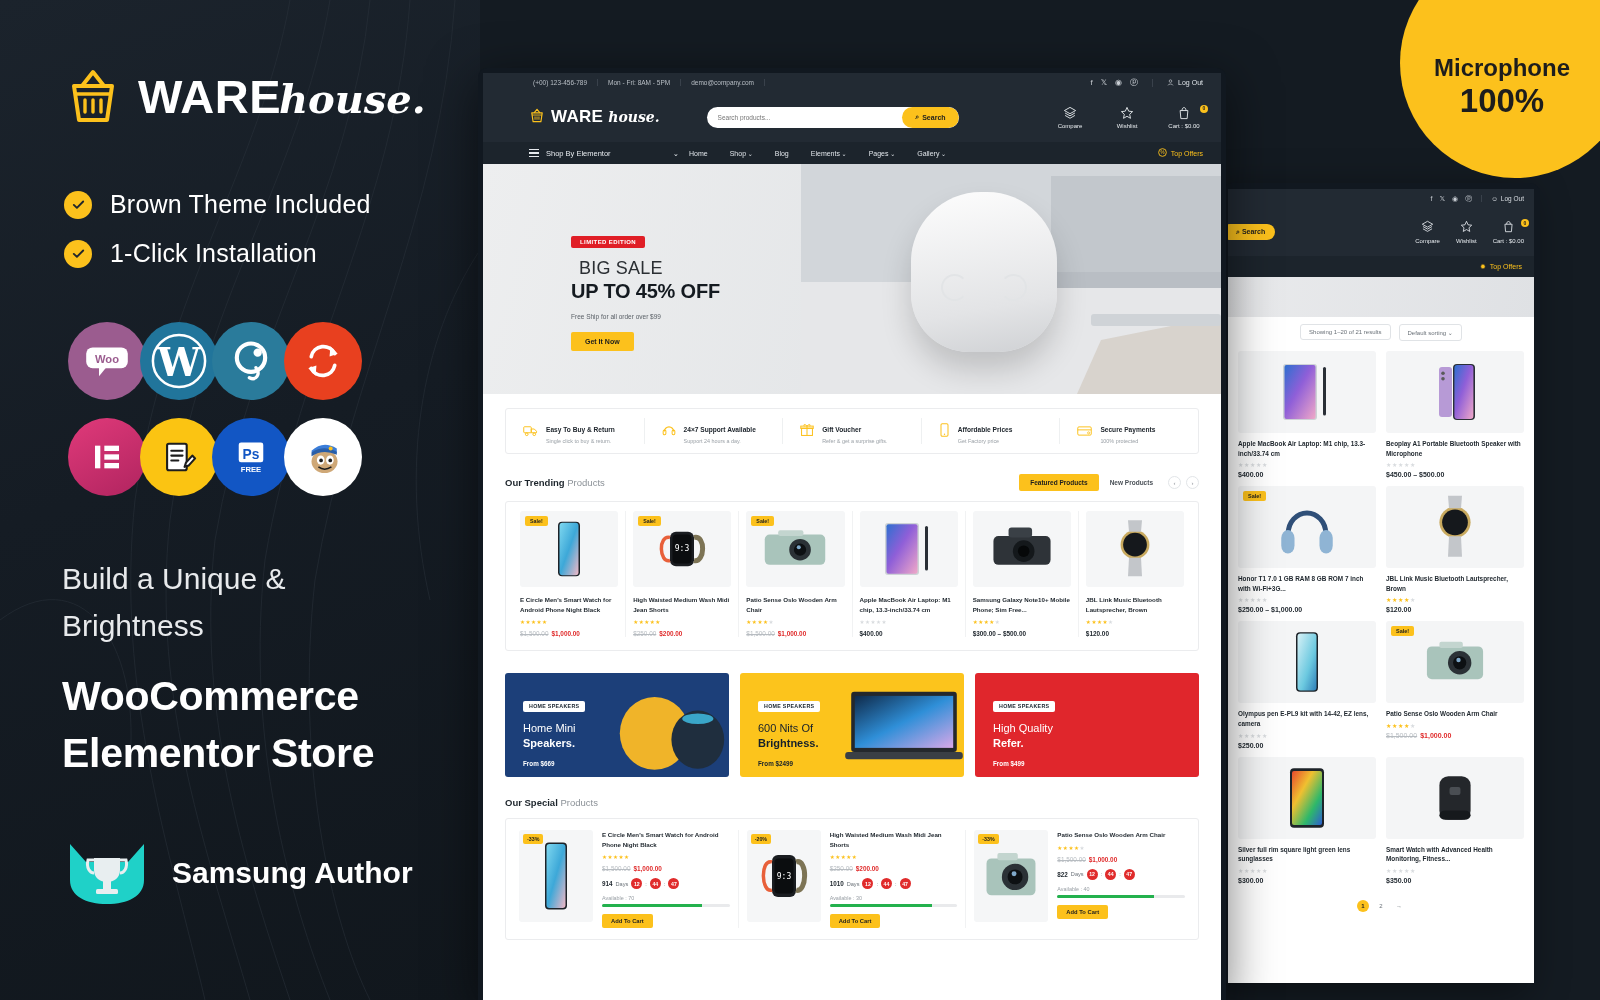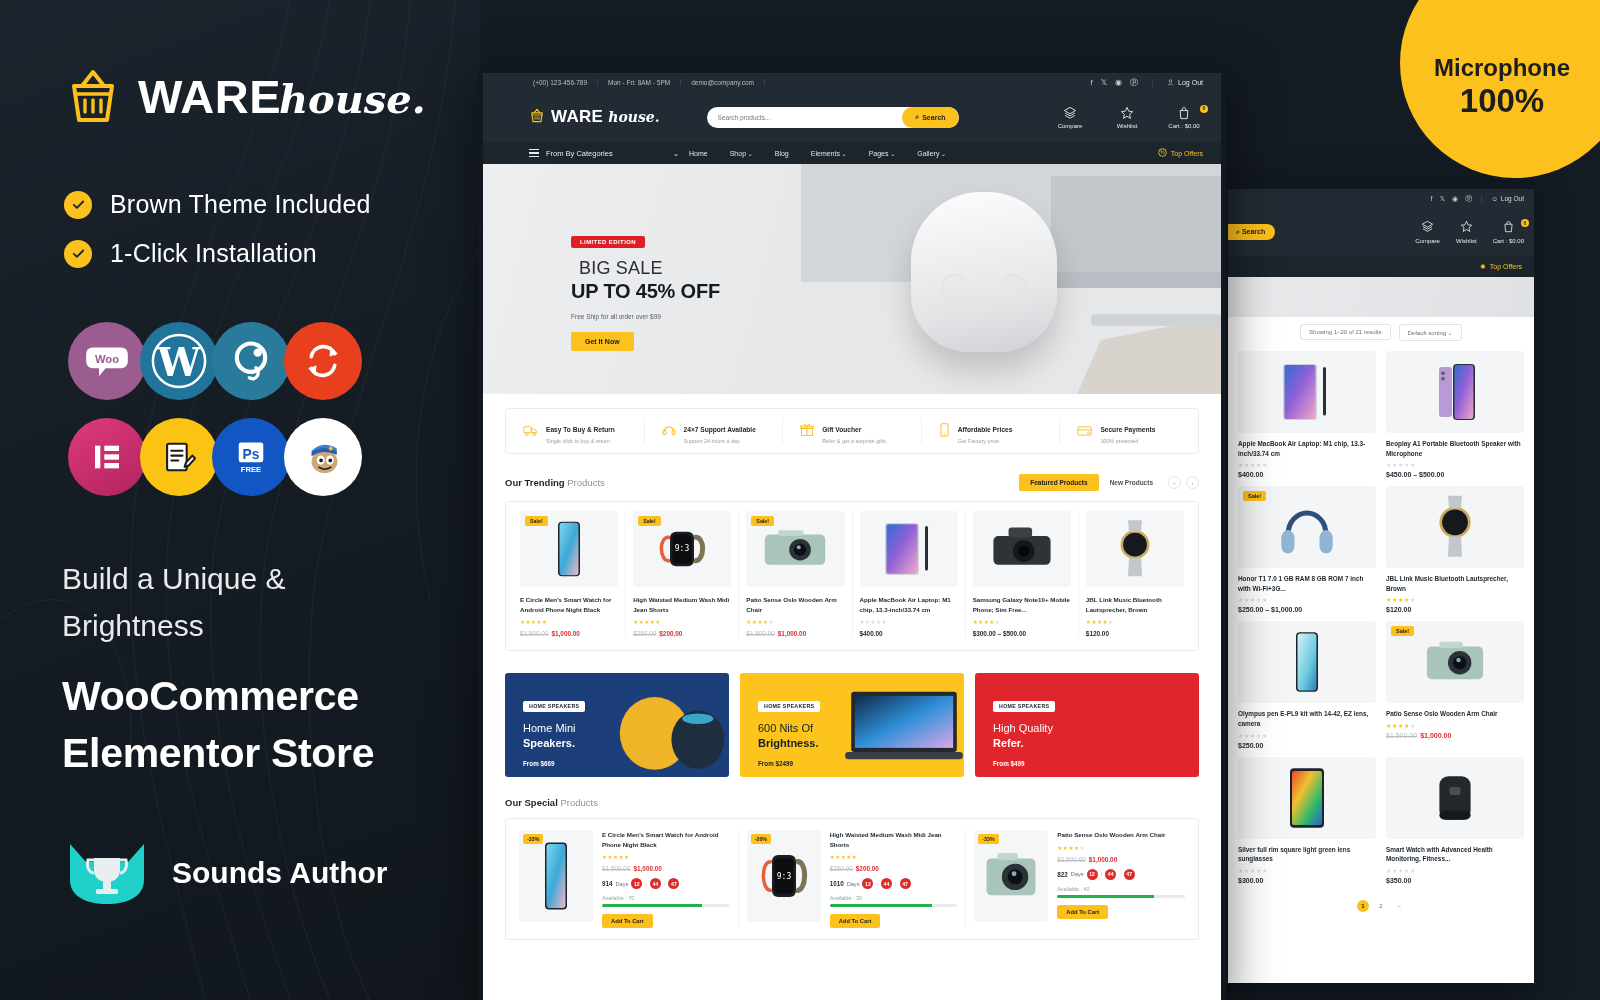--- a/index.html
+++ b/index.html
@@ -307,21 +307,21 @@
     <div class="expert-badge">
       <svg viewBox="0 0 86 66" width="86" height="66">
         <path d="M6 4 L22 22 L64 22 L80 4 L80 40 C80 56 64 64 43 64 C22 64 6 56 6 40 Z" fill="#1fd1c8"></path>
         <path d="M30 18 L56 18 L56 30 C56 38 50 42 43 42 C36 42 30 38 30 30 Z" fill="#e8eef0"></path>
         <rect x="39" y="41" width="8" height="9" fill="#e8eef0"></rect>
         <rect x="32" y="49" width="22" height="5" rx="1.5" fill="#e8eef0"></rect>
         <path d="M30 20 L24 20 C22 28 26 33 30 33" fill="none" stroke="#e8eef0" stroke-width="3"></path>
         <path d="M56 20 L62 20 C64 28 60 33 56 33" fill="none" stroke="#e8eef0" stroke-width="3"></path>
       </svg>
     </div>
-    <span class="expert-label">Sounds Author</span>
+    <span class="expert-label">Samsung Author</span>
   </div>
 </div>
 
 <div class="resp-badge">
   <span class="resp-t1">Microphone</span>
   <span class="resp-t2">100%</span>
 </div>
 
 <div class="tablet">
   <div class="tablet-screen">
@@ -798,21 +798,21 @@
       </div>
     </div>
 
     <div class="d-nav">
       <div class="d-cats">
         <span class="hamb">
             <i></i>
             <i></i>
             <i></i>
           </span>
-        <span>From By Categories</span>
+        <span>Shop By Elementor</span>
         <span style="margin-left:auto">⌄</span>
       </div>
       <div class="d-menu">
         <span>Home</span>
         <span class="ci">Shop</span>
         <span>Blog</span>
         <span class="ci">Elements</span>
         <span class="ci">Pages</span>
         <span class="ci">Gallery</span>
       </div>

